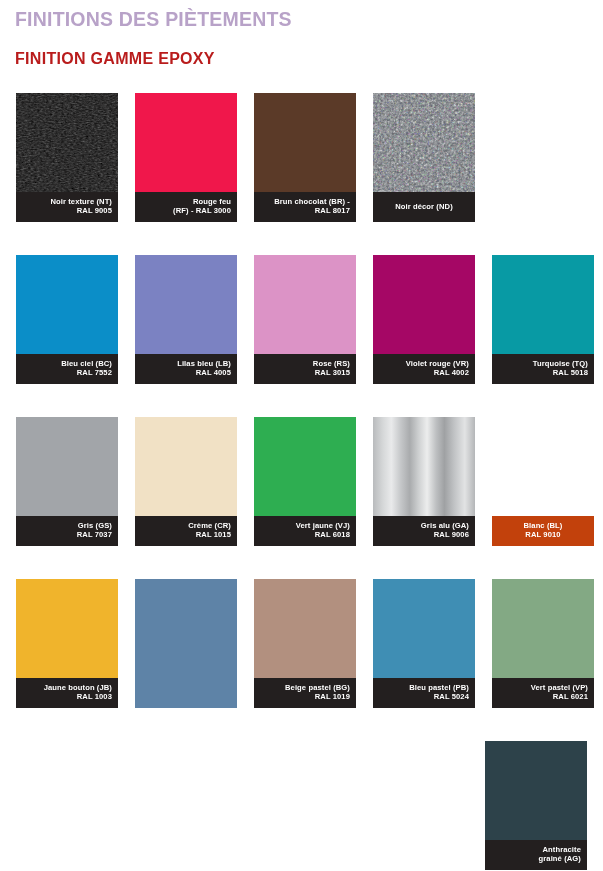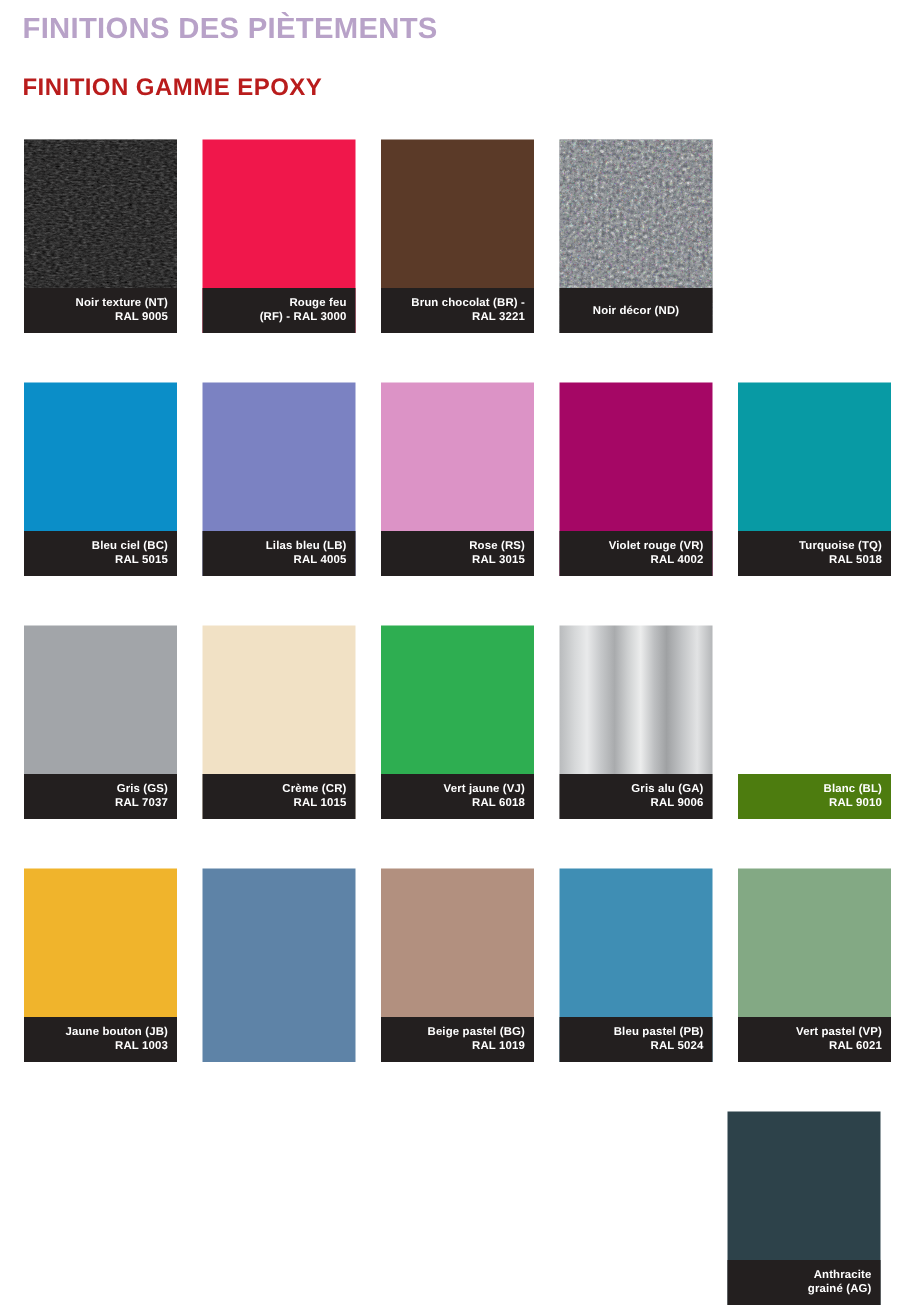--- a/index.html
+++ b/index.html
@@ -154,21 +154,21 @@
           <div class="swatch-color" style="background: rgb(240, 23, 75);"></div>
           <div class="swatch-label" style="background: rgb(35, 31, 31); color: rgb(255, 255, 255);">
             <span class="swatch-name">Rouge feu</span>
             <span class="swatch-ral">(RF) - RAL 3000</span>
           </div>
         </div>
         <div class="swatch">
           <div class="swatch-color" style="background: rgb(91, 58, 40);"></div>
           <div class="swatch-label" style="background: rgb(35, 31, 31); color: rgb(255, 255, 255);">
             <span class="swatch-name">Brun chocolat (BR) -</span>
-            <span class="swatch-ral">RAL 3221</span>
+            <span class="swatch-ral">RAL 8017</span>
           </div>
         </div>
         <div class="swatch">
           <div class="swatch-color" style="background: rgb(90, 96, 104);">
             <svg width="100%" height="100%" preserveAspectRatio="none" style="display: block;">
               <defs>
                 <filter id="f0_4" x="0" y="0" width="100%" height="100%">
                   <feTurbulence type="fractalNoise" baseFrequency="0.42" numOctaves="4" seed="13"></feTurbulence>
                   <feColorMatrix type="saturate" values="0.18"></feColorMatrix>
                   <feComponentTransfer>
@@ -184,21 +184,21 @@
           <div class="swatch-label center" style="background: rgb(35, 31, 31); color: rgb(255, 255, 255);">
             <span class="swatch-name">Noir décor (ND)</span>
           </div>
         </div>
       </div>
       <div class="row">
         <div class="swatch">
           <div class="swatch-color" style="background: rgb(11, 142, 200);"></div>
           <div class="swatch-label" style="background: rgb(35, 31, 31); color: rgb(255, 255, 255); padding-left: 14px;">
             <span class="swatch-name">Bleu ciel (BC)</span>
-            <span class="swatch-ral">RAL 5015</span>
+            <span class="swatch-ral">RAL 7552</span>
           </div>
         </div>
         <div class="swatch">
           <div class="swatch-color" style="background: rgb(123, 130, 194);"></div>
           <div class="swatch-label" style="background: rgb(35, 31, 31); color: rgb(255, 255, 255);">
             <span class="swatch-name">Lilas bleu (LB)</span>
             <span class="swatch-ral">RAL 4005</span>
           </div>
         </div>
         <div class="swatch">
@@ -247,21 +247,21 @@
         </div>
         <div class="swatch">
           <div class="swatch-color" style="background: linear-gradient(90deg, rgb(185, 187, 189) 0%, rgb(214, 216, 217) 10%, rgb(233, 234, 235) 18%, rgb(198, 200, 202) 27%, rgb(169, 171, 173) 36%, rgb(207, 209, 210) 45%, rgb(236, 237, 237) 53%, rgb(189, 191, 193) 62%, rgb(159, 161, 163) 70%, rgb(194, 196, 198) 80%, rgb(226, 227, 228) 90%, rgb(180, 182, 184) 100%);"></div>
           <div class="swatch-label" style="background: rgb(35, 31, 31); color: rgb(255, 255, 255);">
             <span class="swatch-name">Gris alu (GA)</span>
             <span class="swatch-ral">RAL 9006</span>
           </div>
         </div>
         <div class="swatch">
           <div class="swatch-color" style="background: rgb(255, 255, 255);"></div>
-          <div class="swatch-label" style="background: #4d7c0f; color: rgb(255, 255, 255);">
+          <div class="swatch-label" style="background: #c2410c; color: rgb(255, 255, 255); align-items: center;">
             <span class="swatch-name">Blanc (BL)</span>
             <span class="swatch-ral">RAL 9010</span>
           </div>
         </div>
       </div>
       <div class="row">
         <div class="swatch">
           <div class="swatch-color" style="background: rgb(240, 180, 44);"></div>
           <div class="swatch-label" style="background: rgb(35, 31, 31); color: rgb(255, 255, 255);">
             <span class="swatch-name">Jaune bouton (JB)</span>

